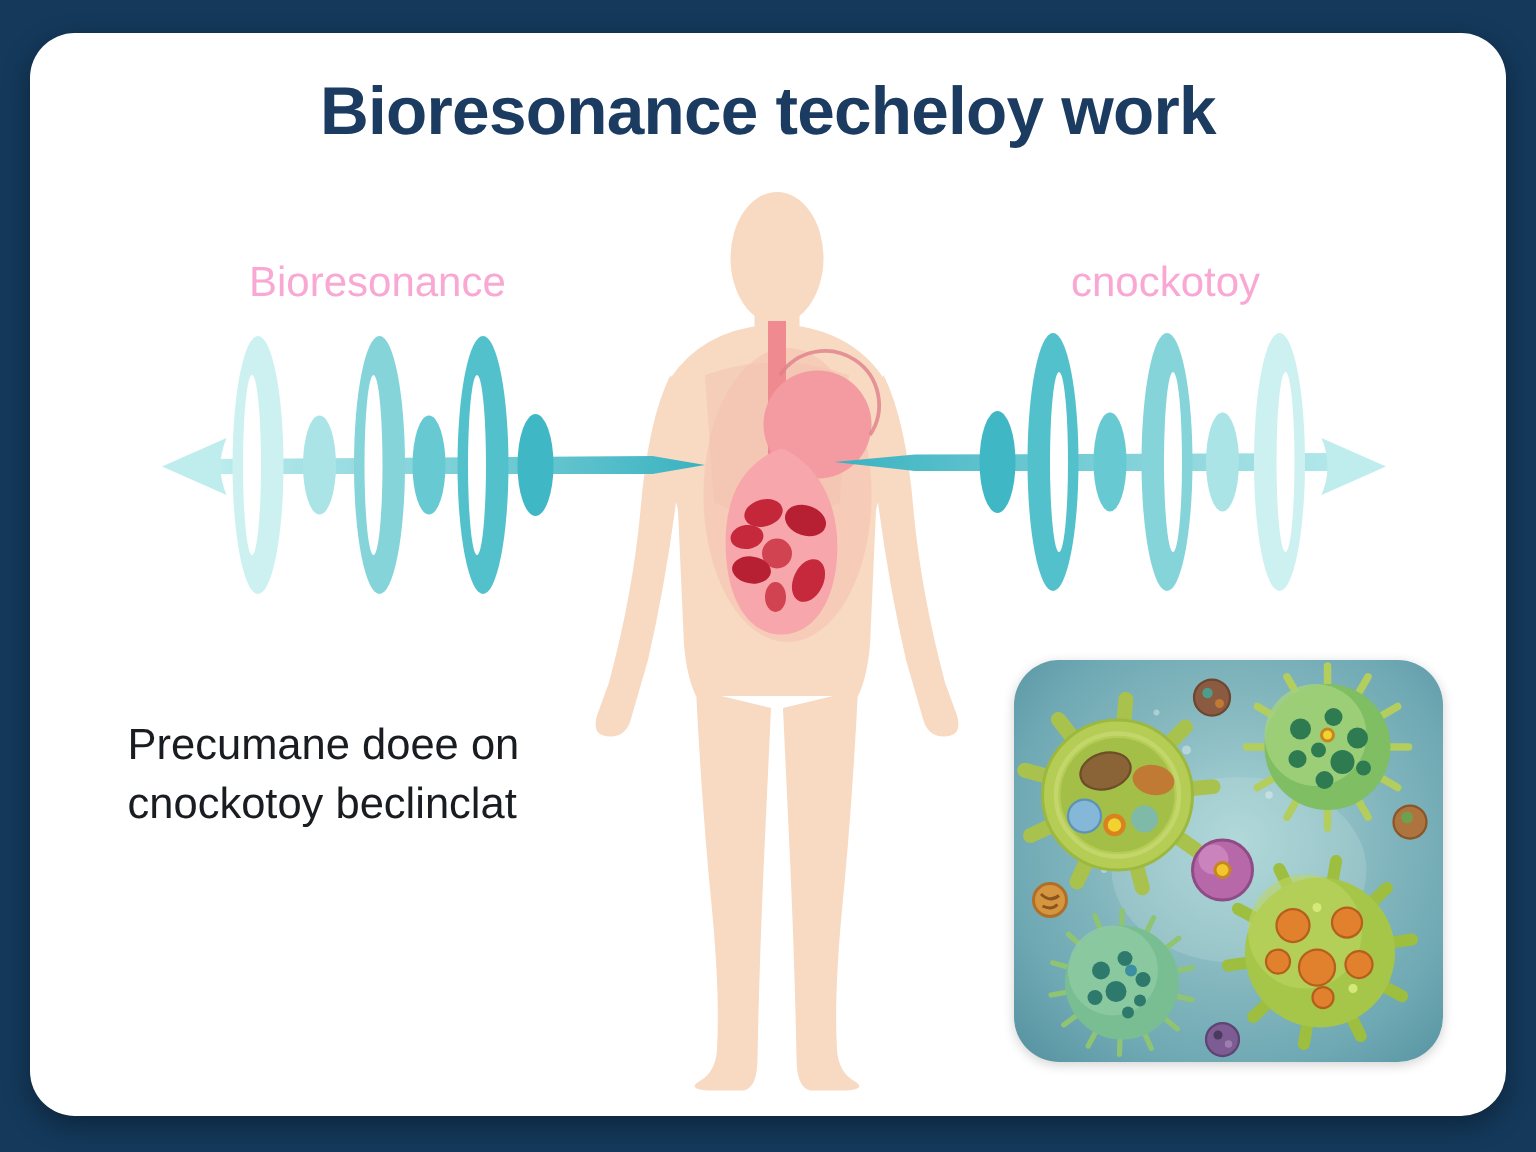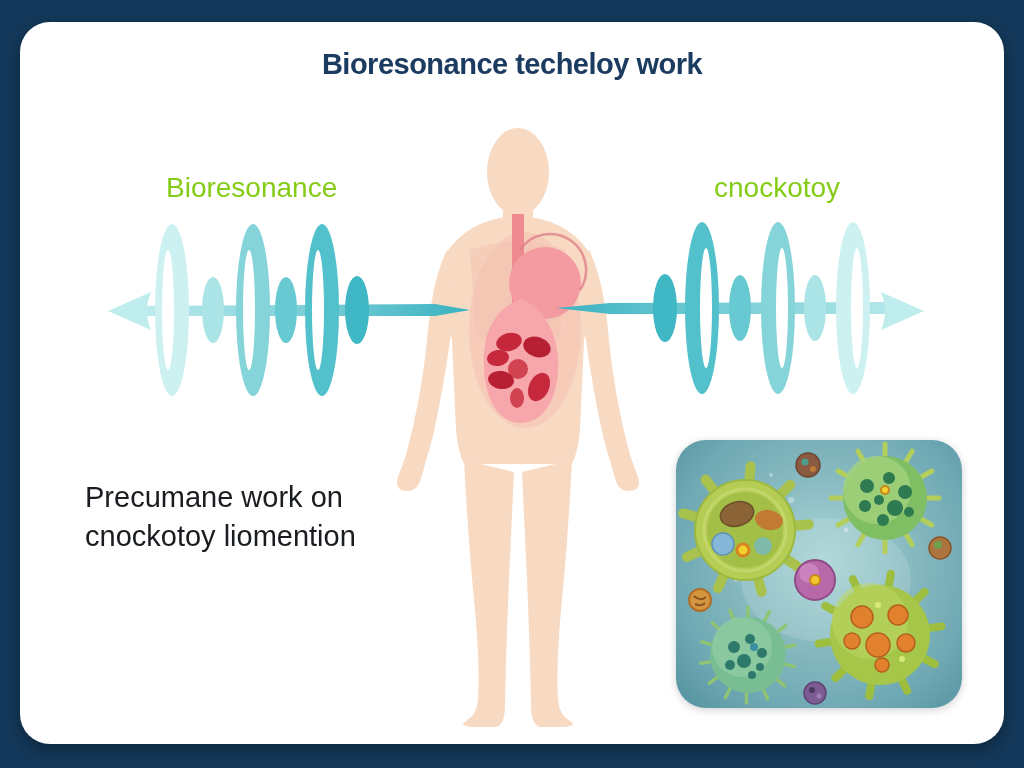--- a/index.html
+++ b/index.html
@@ -9,24 +9,24 @@
     font-family:"Liberation Sans", sans-serif;
   }
   .card{
     position:absolute;left:20px;top:22px;width:984px;height:722px;
     background:#ffffff;border-radius:30px;
     box-shadow:0 6px 18px rgba(0,0,0,.35);
   }
   .title{
     position:absolute;left:0;top:48px;width:1024px;
     text-align:center;color:#1B3B60;
-    font-size:29px;font-weight:800;letter-spacing:-0.5px;margin:0;
+    font-size:45px;font-weight:800;letter-spacing:-0.5px;margin:0;
   }
   .wave-label{
-    position:absolute;top:172px;color:#84cc16;
+    position:absolute;top:172px;color:#f9a8d4;
     font-size:28px;font-weight:400;white-space:nowrap;
   }
   .wave-label.left{left:166px;}
   .wave-label.right{left:714px;}
   .caption{
     position:absolute;left:85px;top:478px;color:#191C20;
     font-size:29px;line-height:39px;font-weight:400;
   }
   .artwork{position:absolute;left:0;top:0;width:1024px;height:768px;}
   .microbe-panel{
@@ -41,22 +41,22 @@
 <body>
 
 <div class="card"></div>
 
 <h1 class="title">Bioresonance techeloy work</h1>
 
 <div class="wave-label left">Bioresonance</div>
 <div class="wave-label right">cnockotoy</div>
 
 <div class="caption">
-  <div>Precumane work on</div>
-  <div>cnockotoy liomention</div>
+  <div>Precumane doee on</div>
+  <div>cnockotoy beclinclat</div>
 </div>
 
 <svg class="artwork" viewBox="0 0 1024 768">
   <defs>
     <linearGradient id="waveL" x1="138" x2="470" y1="0" y2="0" gradientUnits="userSpaceOnUse">
       <stop offset="0" stop-color="#BFEDEE"></stop>
         <stop offset="1" stop-color="#3AB2C1"></stop>
     </linearGradient>
     <linearGradient id="waveR" x1="558" x2="922" y1="0" y2="0" gradientUnits="userSpaceOnUse">
       <stop offset="0" stop-color="#3AB2C1"></stop>

